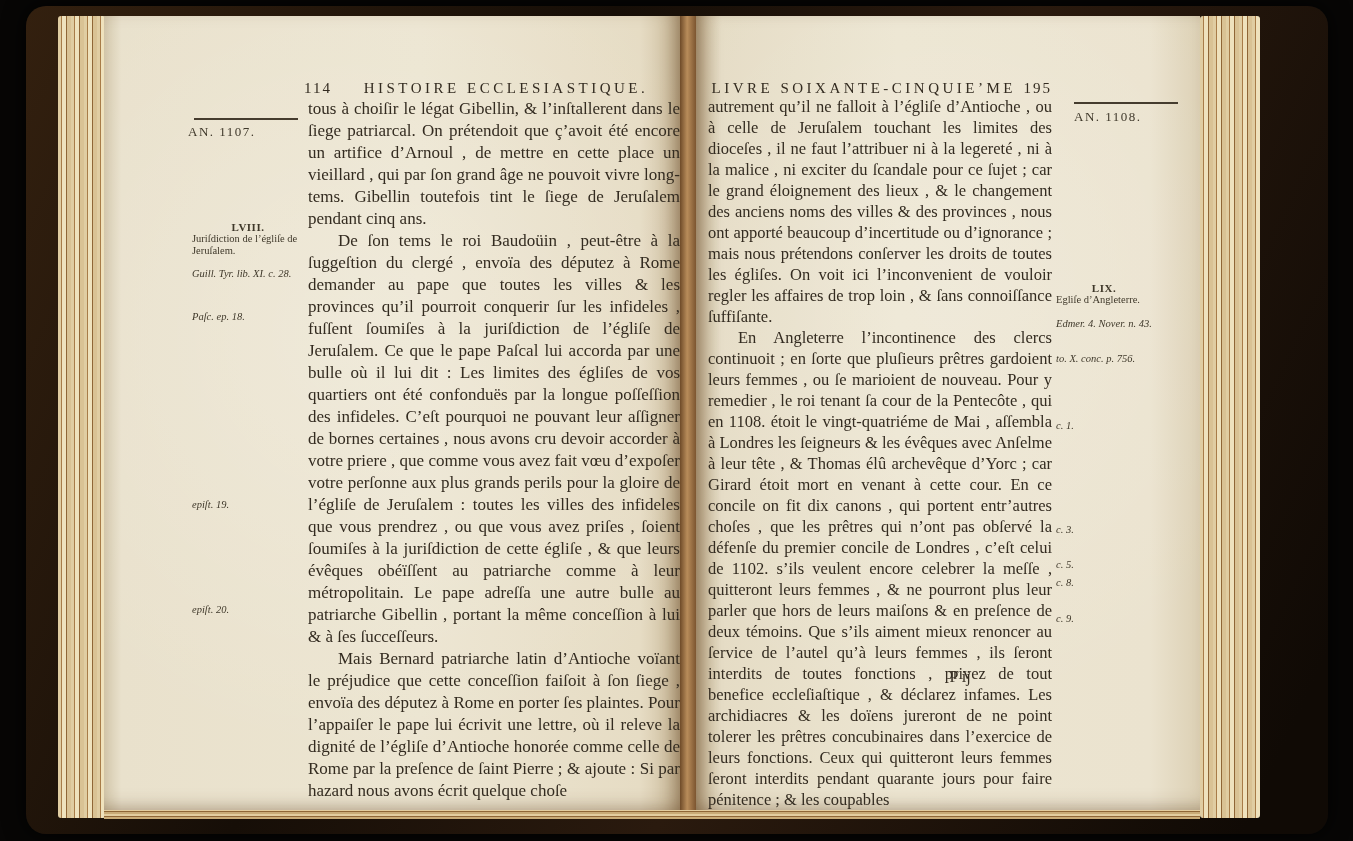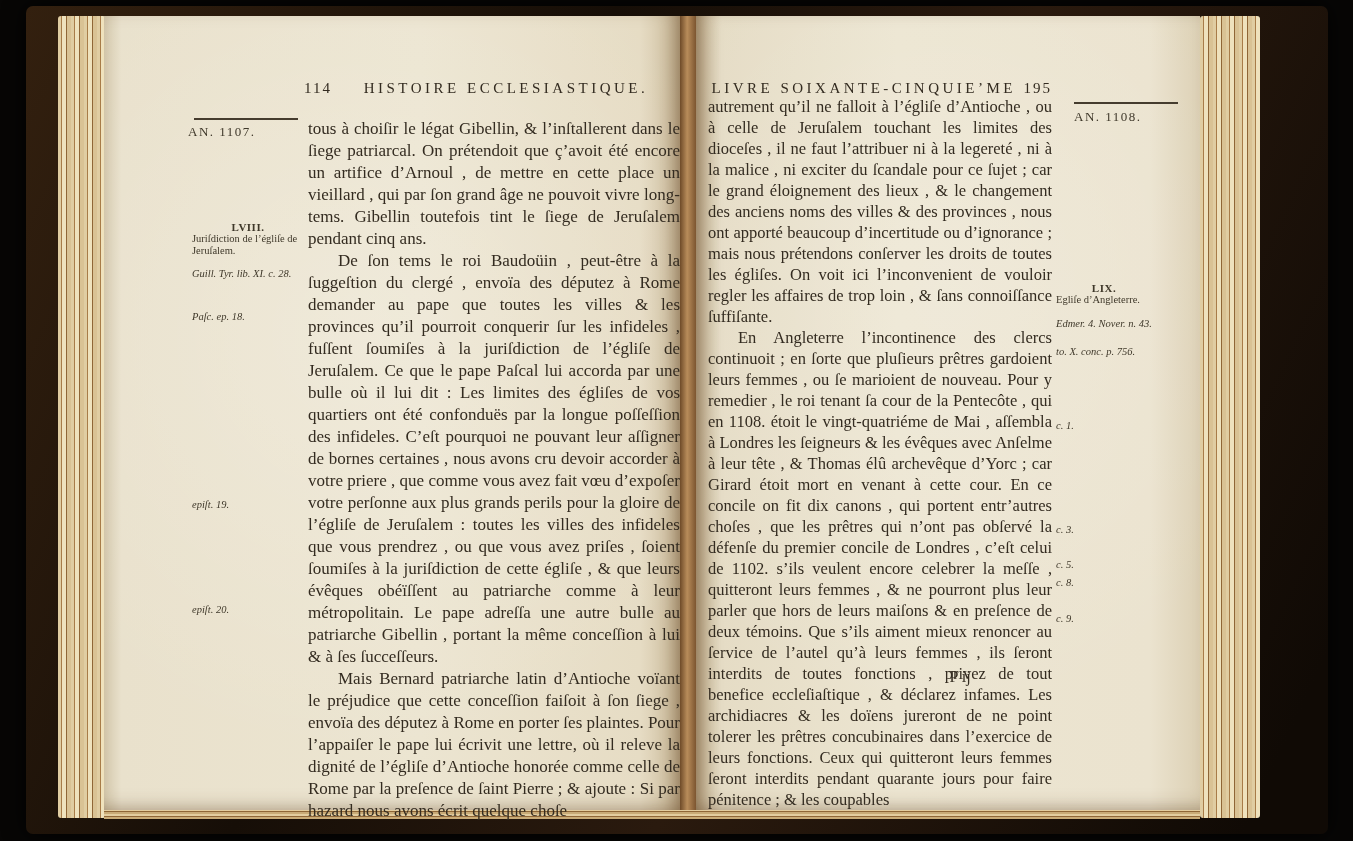--- a/index.html
+++ b/index.html
@@ -4,21 +4,21 @@
 <style>
   html,body{margin:0;padding:0;}
   body{
     width:1353px;height:841px;overflow:hidden;
     font-family:"Liberation Serif","DejaVu Serif",serif;
     background:var(--background,#070605);
   }
   .scene{position:relative;width:1353px;height:841px;background:var(--background,#070605);}
   
   .book{
-    position:absolute;left:26px;top:6px;width:1302px;height:828px;border-radius:7px;
+    position:absolute;left:26px;top:6px;width:1302px;height:828px;border-radius:20px;
     background:linear-gradient(115deg,var(--leather_mid,#33200f),var(--leather_dark,#160e07) 35%,#2a1a0e 60%,#100a05 95%);
     box-shadow:0 0 22px rgba(0,0,0,.9);
   }
   
   .edges{
     position:absolute;top:10px;height:802px;border-radius:3px;
     background:
       repeating-linear-gradient(90deg,
         var(--page_edge_light,#e0cda2) 0 3px,
         var(--page_edge_dark,#a87c48) 3px 4px,
@@ -55,21 +55,21 @@
   
   .page-header{position:absolute;top:64px;height:22px;font-size:15px;letter-spacing:3.5px;white-space:nowrap;}
   .page-header .pagenum{letter-spacing:2px;}
   .header-left{left:200px;width:376px;display:flex;}
   .header-left .running-title{flex:1;text-align:center;}
   .header-right{left:12px;width:344px;display:flex;}
   .header-right .running-title{flex:1;text-align:center;}
   .header-right .pagenum{margin-left:4px;}
   
   .body-col{position:absolute;text-align:justify;}
-  .body-left{left:204px;top:82px;width:372px;font-size:17px;line-height:22px;margin-top:20px;}
+  .body-left{left:204px;top:82px;width:372px;font-size:17px;line-height:22px;}
   .body-right{left:12px;top:80px;width:344px;font-size:16.5px;line-height:21px;}
   .body-col p{margin:0;}
   .body-col p.indent{text-indent:30px;}
   
   .year-rule{position:absolute;height:2px;background:var(--rule,#453c2e);}
   .year{position:absolute;font-size:13px;letter-spacing:1.5px;color:var(--margin_ink,#3f382a);white-space:nowrap;}
   .rule-left{left:90px;top:102px;width:104px;}
   .year-left{left:84px;top:108px;}
   .rule-right{left:378px;top:86px;width:104px;}
   .year-right{left:378px;top:93px;}
@@ -124,21 +124,21 @@
         <span class="pagenum">195</span>
       </div>
 
       <div class="year-rule rule-right"></div>
       <div class="year year-right">AN. 1108.</div>
 
       <div class="notes-right">
           <div class="margin-note n-heading" style="top: 266px;">LIX.</div>
           <div class="margin-note n-roman" style="top: 278px;">Egliſe d’Angleterre.</div>
           <div class="margin-note n-italic" style="top: 302px;">Edmer. 4. Nover. n. 43.</div>
-          <div class="margin-note n-italic" style="top: 330px;">to. X. conc. p. 756.</div>
+          <div class="margin-note n-italic" style="top: 337px;">to. X. conc. p. 756.</div>
           <div class="margin-note n-italic" style="top: 404px;">c. 1.</div>
           <div class="margin-note n-italic" style="top: 508px;">c. 3.</div>
           <div class="margin-note n-italic" style="top: 543px;">c. 5.</div>
           <div class="margin-note n-italic" style="top: 561px;">c. 8.</div>
           <div class="margin-note n-italic" style="top: 597px;">c. 9.</div>
         </div>
 
       <div class="body-col body-right">
           <p class="">autrement qu’il ne falloit à l’égliſe d’Antioche , ou à celle de Jeruſalem touchant les limites des dioceſes , il ne faut l’attribuer ni à la legereté , ni à la malice , ni exciter du ſcandale pour ce ſujet ; car le grand éloignement des lieux , &amp; le changement des anciens noms des villes &amp; des provinces , nous ont apporté beaucoup d’incertitude ou d’ignorance ; mais nous prétendons conſerver les droits de toutes les égliſes. On voit ici l’inconvenient de vouloir regler les affaires de trop loin , &amp; ſans connoiſſance ſuffiſante.</p>
           <p class="indent">En Angleterre l’incontinence des clercs continuoit ; en ſorte que pluſieurs prêtres gardoient leurs femmes , ou ſe marioient de nouveau. Pour y remedier , le roi tenant ſa cour de la Pentecôte , qui en 1108. étoit le vingt-quatriéme de Mai , aſſembla à Londres les ſeigneurs &amp; les évêques avec Anſelme à leur tête , &amp; Thomas élû archevêque d’Yorc ; car Girard étoit mort en venant à cette cour. En ce concile on fit dix canons , qui portent entr’autres choſes , que les prêtres qui n’ont pas obſervé la défenſe du premier concile de Londres , c’eſt celui de 1102. s’ils veulent encore celebrer la meſſe , quitteront leurs femmes , &amp; ne pourront plus leur parler que hors de leurs maiſons &amp; en preſence de deux témoins. Que s’ils aiment mieux renoncer au ſervice de l’autel qu’à leurs femmes , ils ſeront interdits de toutes fonctions , privez de tout benefice eccleſiaſtique , &amp; déclarez infames. Les archidiacres &amp; les doïens jureront de ne point tolerer les prêtres concubinaires dans l’exercice de leurs fonctions. Ceux qui quitteront leurs femmes ſeront interdits pendant quarante jours pour faire pénitence ; &amp; les coupables</p>

